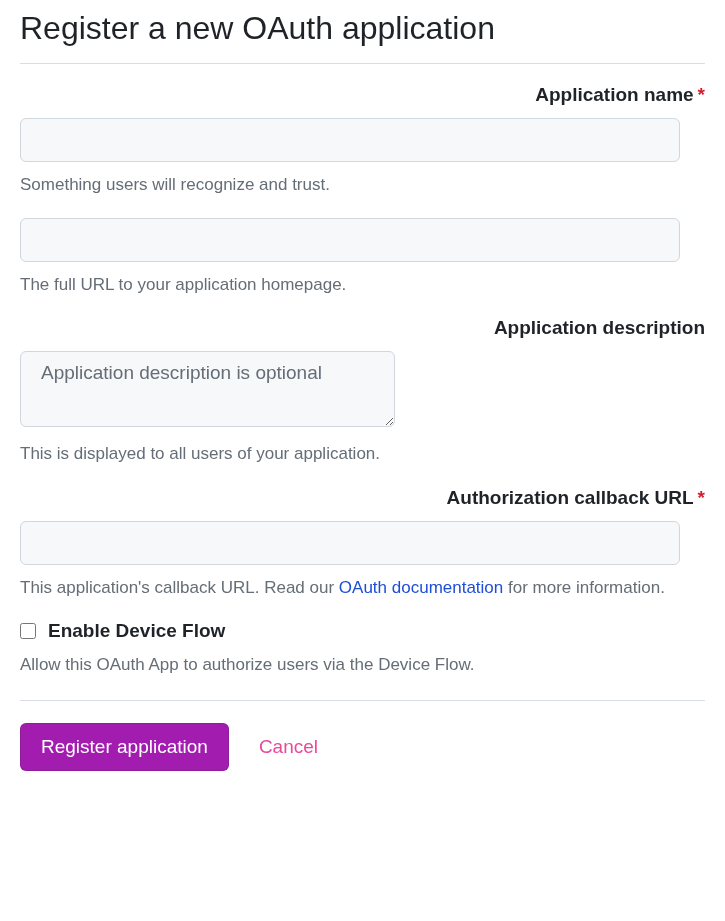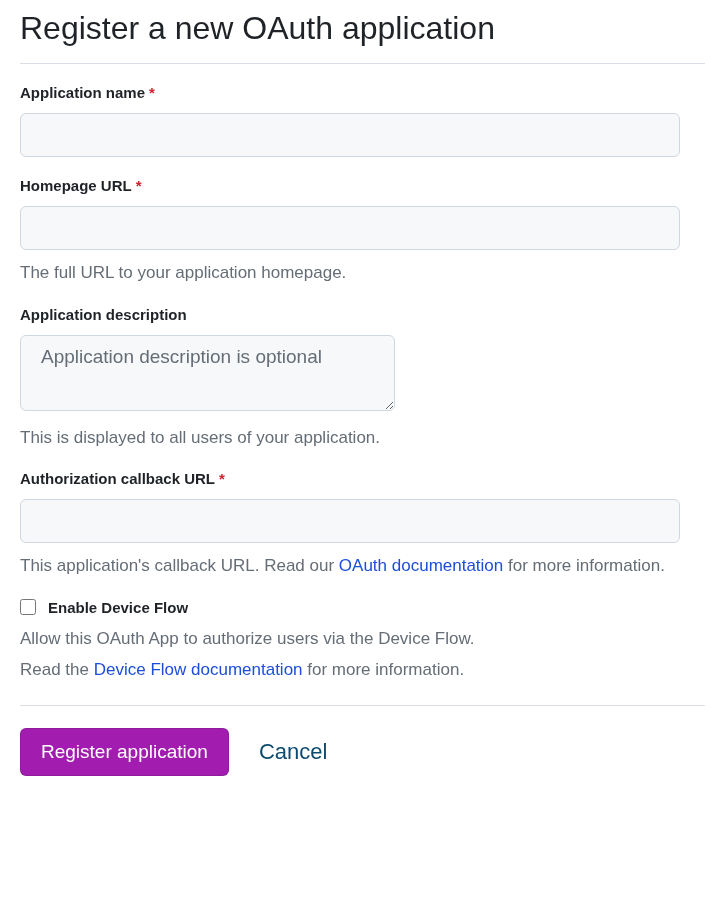--- a/index.html
+++ b/index.html
@@ -18,24 +18,25 @@
       font-weight: 400;
       margin: 0 0 10px 0;
       padding-bottom: 16px;
       border-bottom: 1px solid #d8dee4;
     }
     .form-group {
       margin-top: 20px;
     }
     .form-label {
       display: block;
-      font-size: 15px;
+      font-size: 19px;
       font-weight: 600;
       margin-bottom: 12px;
       color: #1f2328;
+      text-align: right;
     }
     .required-star {
       color: #cf222e;
       margin-left: 4px;
     }
     .text-input {
       width: 660px;
       max-width: 100%;
       padding: 12px 12px;
       font-size: 16px;
@@ -90,41 +91,39 @@
       background-color: #a21caf;
       color: #ffffff;
       border: 1px solid rgba(31,35,40,0.15);
       border-radius: 6px;
       padding: 12px 20px;
       font-size: 19px;
       font-weight: 400;
       cursor: pointer;
     }
     .cancel-link {
-      color: #0c4a6e;
-      font-size: 22px;
+      color: #ec4899;
+      font-size: 19px;
       text-decoration: none;
     }
   </style>
 </head>
 <body>
 
 <h1>Register a new OAuth application</h1>
 
 <div class="form-group">
   <label class="form-label">
     <span>Application name</span><span class="required-star">*</span>
   </label>
   <input type="text" class="text-input" value="" style="">
+  <p class="help-text">Something users will recognize and trust.</p>
 </div>
 
 <div class="form-group">
-  <label class="form-label">
-    <span>Homepage URL</span><span class="required-star">*</span>
-  </label>
   <input type="text" class="text-input" value="" style="">
   <p class="help-text">The full URL to your application homepage.</p>
 </div>
 
 <div class="form-group">
   <label class="form-label">Application description</label>
   <textarea class="text-input" placeholder="Application description is optional" style=""></textarea>
   <p class="help-text">This is displayed to all users of your application.</p>
 </div>
 
@@ -137,21 +136,18 @@
     <span>This application's callback URL. Read our </span><a href="#">OAuth documentation</a><span> for more information.</span>
   </p>
 </div>
 
 <div class="form-group">
   <div class="checkbox-row">
     <input type="checkbox" style="">
     <label class="form-label">Enable Device Flow</label>
   </div>
   <p class="help-text">Allow this OAuth App to authorize users via the Device Flow.</p>
-  <p class="help-text" style="margin-top:6px">
-    <span>Read the </span><a href="#">Device Flow documentation</a><span> for more information.</span>
-  </p>
 </div>
 
 <div class="actions">
   <button class="btn-primary">Register application</button>
   <a href="#" class="cancel-link">Cancel</a>
 </div>
 
 </body></html>

